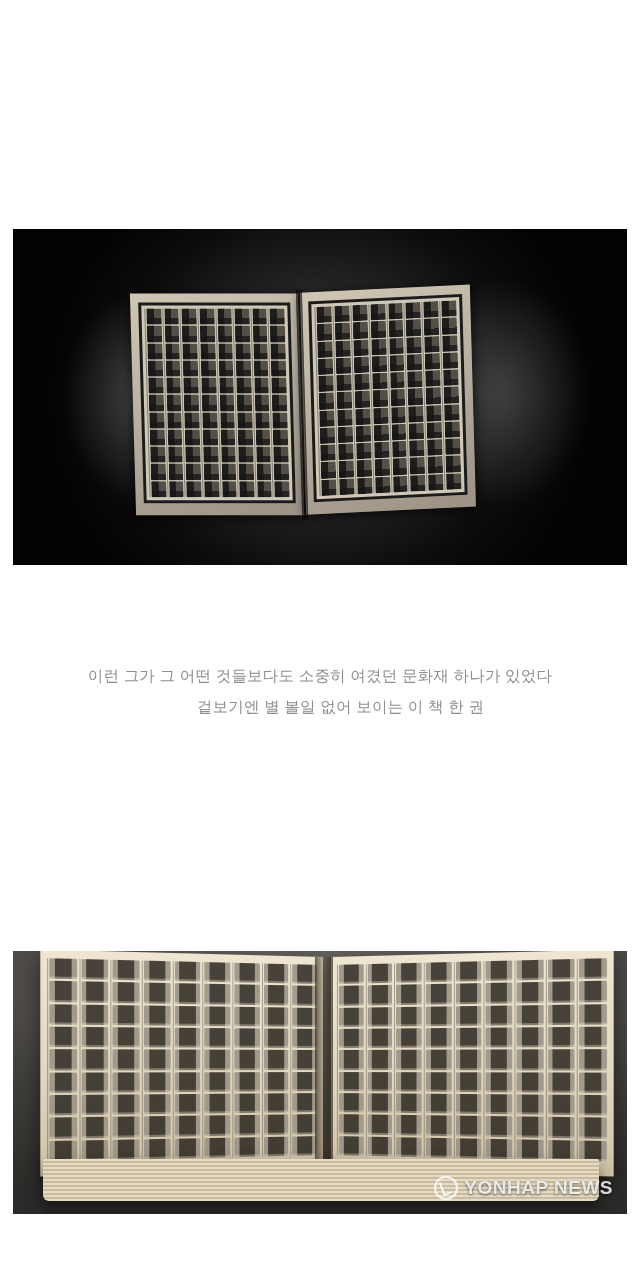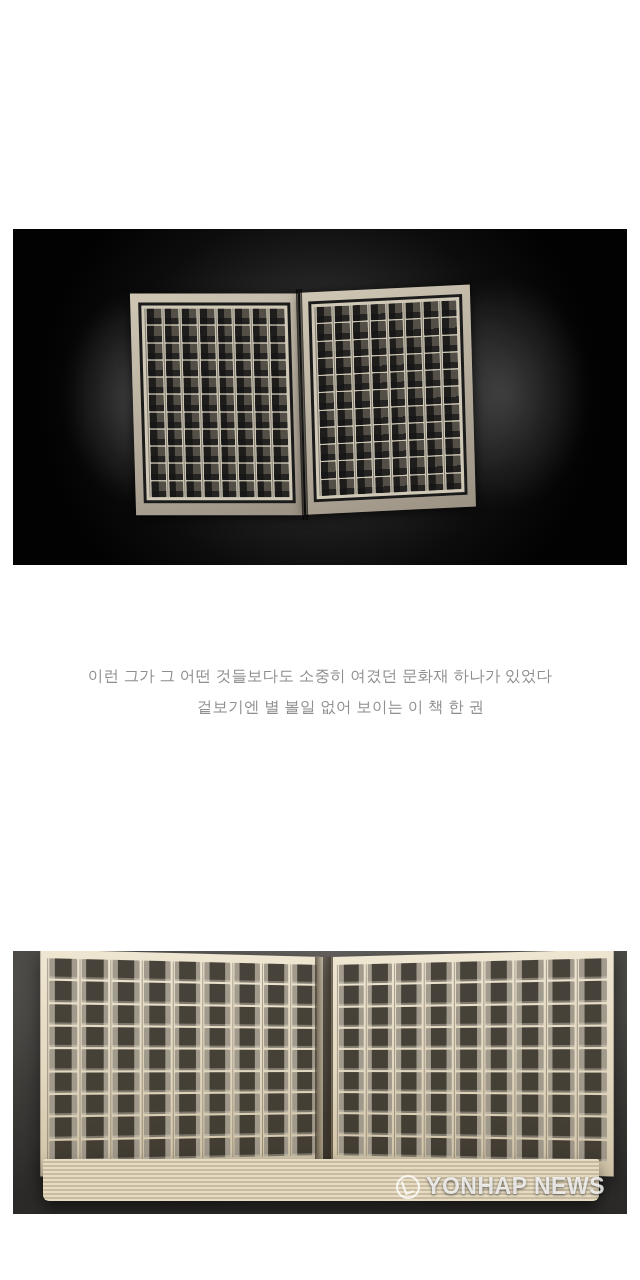--- a/index.html
+++ b/index.html
@@ -226,27 +226,27 @@
   .bb-spine {
     position: absolute;
     left: 284px;
     top: 0;
     width: 18px;
     height: 214px;
     background: linear-gradient(90deg, rgba(60,50,35,0.75), rgba(120,105,80,0.25), rgba(60,50,35,0.75));
   }
   .yonhap {
     position: absolute;
-    right: 22px;
+    right: 14px;
     bottom: 14px;
     display: flex;
     align-items: center;
     gap: 6px;
     color: rgba(255,255,255,0.82);
-    font-size: 23px;
+    font-size: 19px;
     font-weight: bold;
     letter-spacing: 0.5px;
     text-shadow: 0 1px 3px rgba(0,0,0,0.6);
   }
   .yonhap .mark {
     display: inline-block;
     width: 20px;
     height: 20px;
     border-radius: 50%;
     border: 2px solid rgba(255,255,255,0.8);

